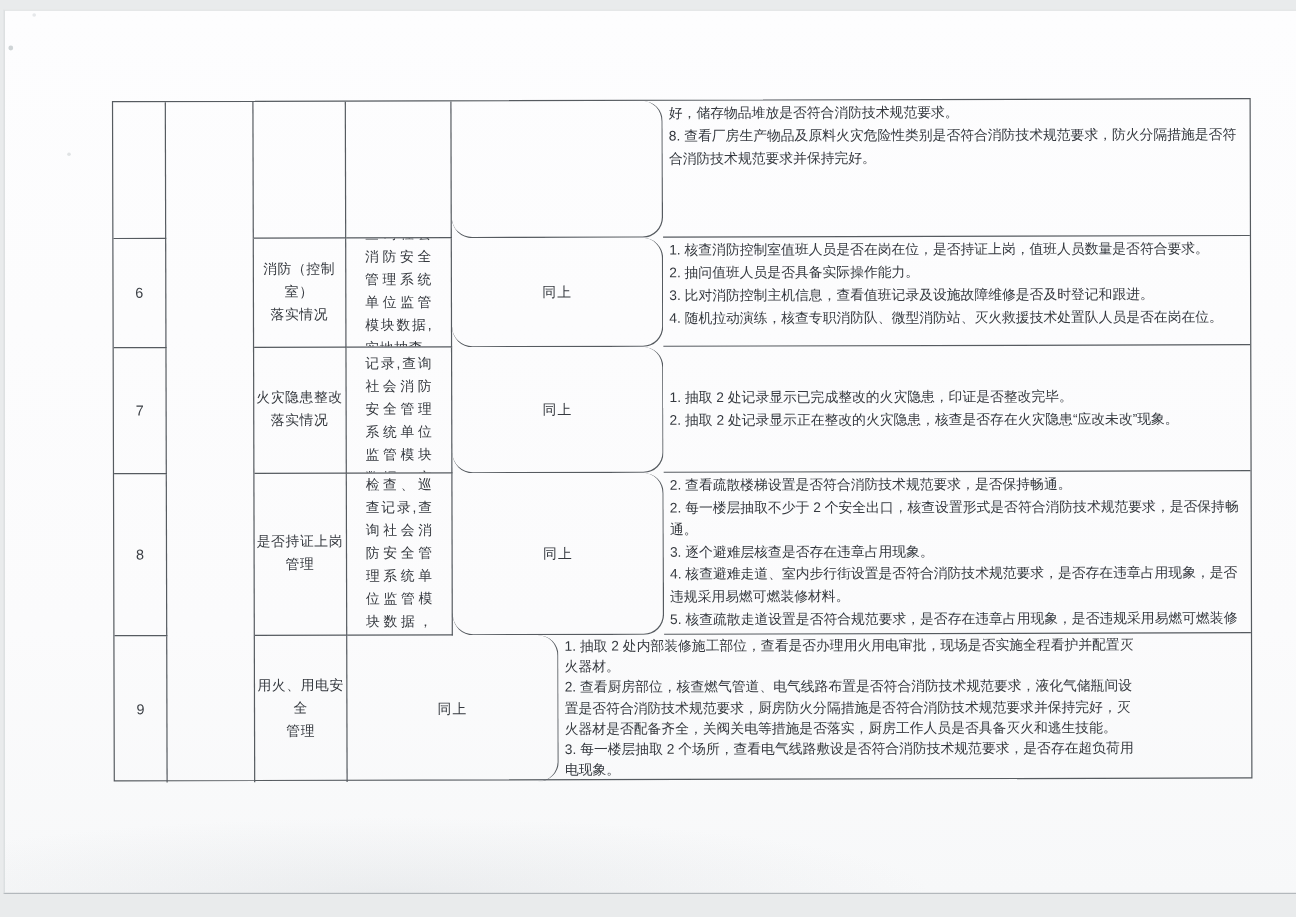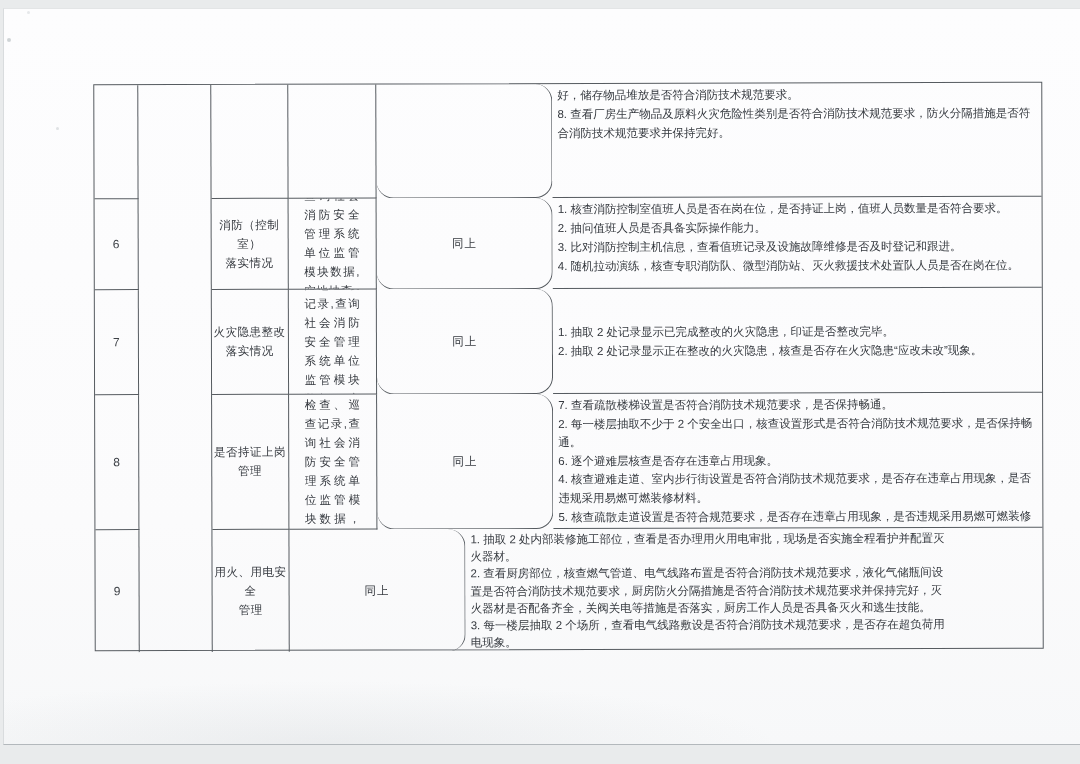--- a/index.html
+++ b/index.html
@@ -142,23 +142,23 @@
       <div>
         <div>是否持证上岗</div>
         <div>管理</div>
       </div>
     </div>
     <div class="cell c4">
       <div class="method">检查防火检查、巡查记录,查询社会消防安全管理系统单位监管模块数据，实地抽查</div>
     </div>
     <div class="cell c5">同上</div>
     <div class="cell c6 lh18">
-      <div class="detail-line">7. 查看疏散楼梯设置是否符合消防技术规范要求，是否保持畅通。</div>
+      <div class="detail-line">2. 查看疏散楼梯设置是否符合消防技术规范要求，是否保持畅通。</div>
       <div class="detail-line">2. 每一楼层抽取不少于 2 个安全出口，核查设置形式是否符合消防技术规范要求，是否保持畅通。</div>
-      <div class="detail-line">6. 逐个避难层核查是否存在违章占用现象。</div>
+      <div class="detail-line">3. 逐个避难层核查是否存在违章占用现象。</div>
       <div class="detail-line">4. 核查避难走道、室内步行街设置是否符合消防技术规范要求，是否存在违章占用现象，是否违规采用易燃可燃装修材料。</div>
       <div class="detail-line">5. 核查疏散走道设置是否符合规范要求，是否存在违章占用现象，是否违规采用易燃可燃装修材料。</div>
 
     </div>
   </div>
 
   <div class="trow r4">
     <div class="cell c1">9</div>
     <div class="cell c2"></div>
     <div class="cell c3">

